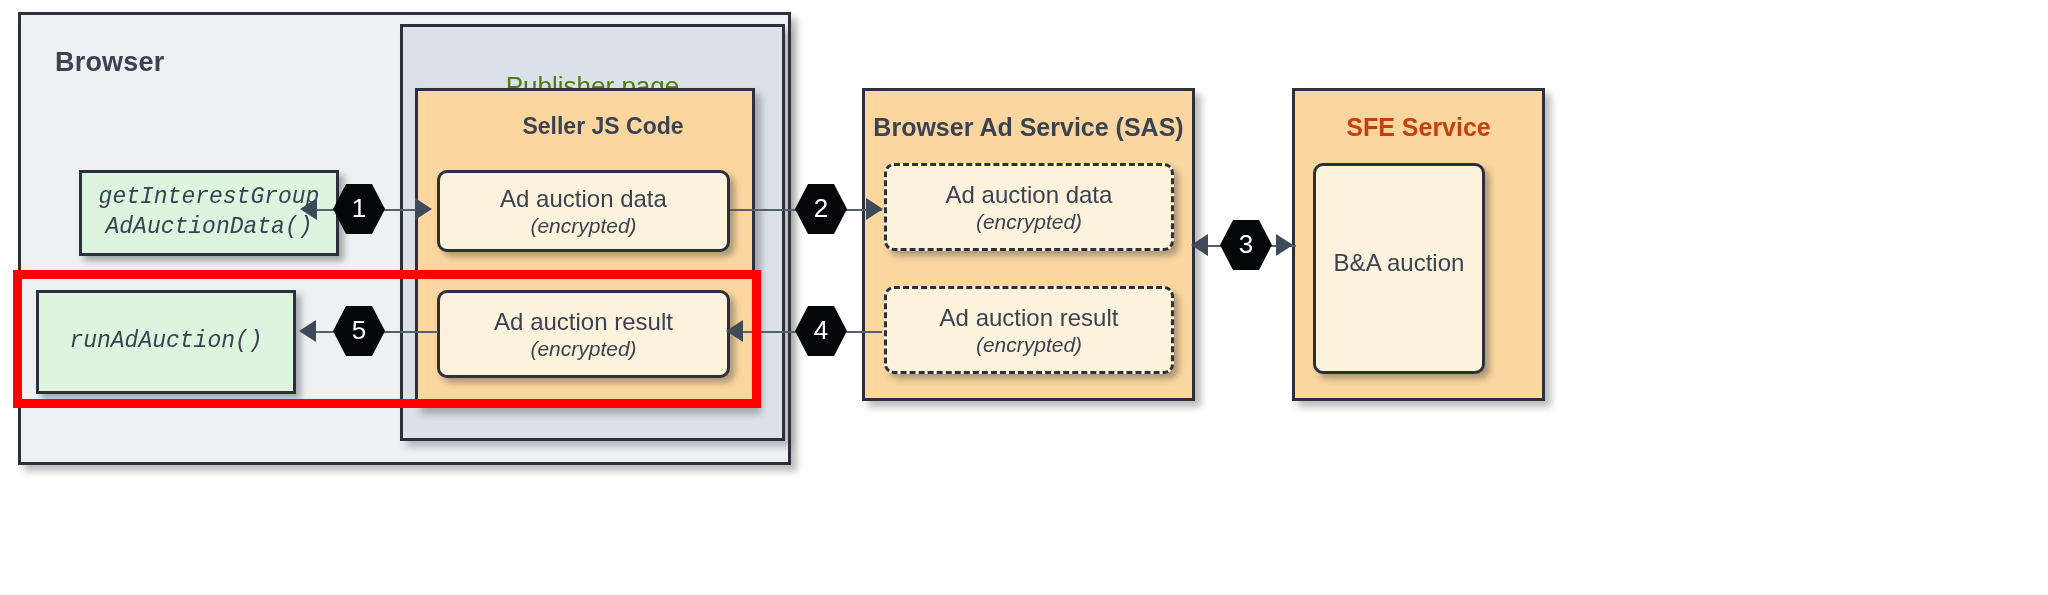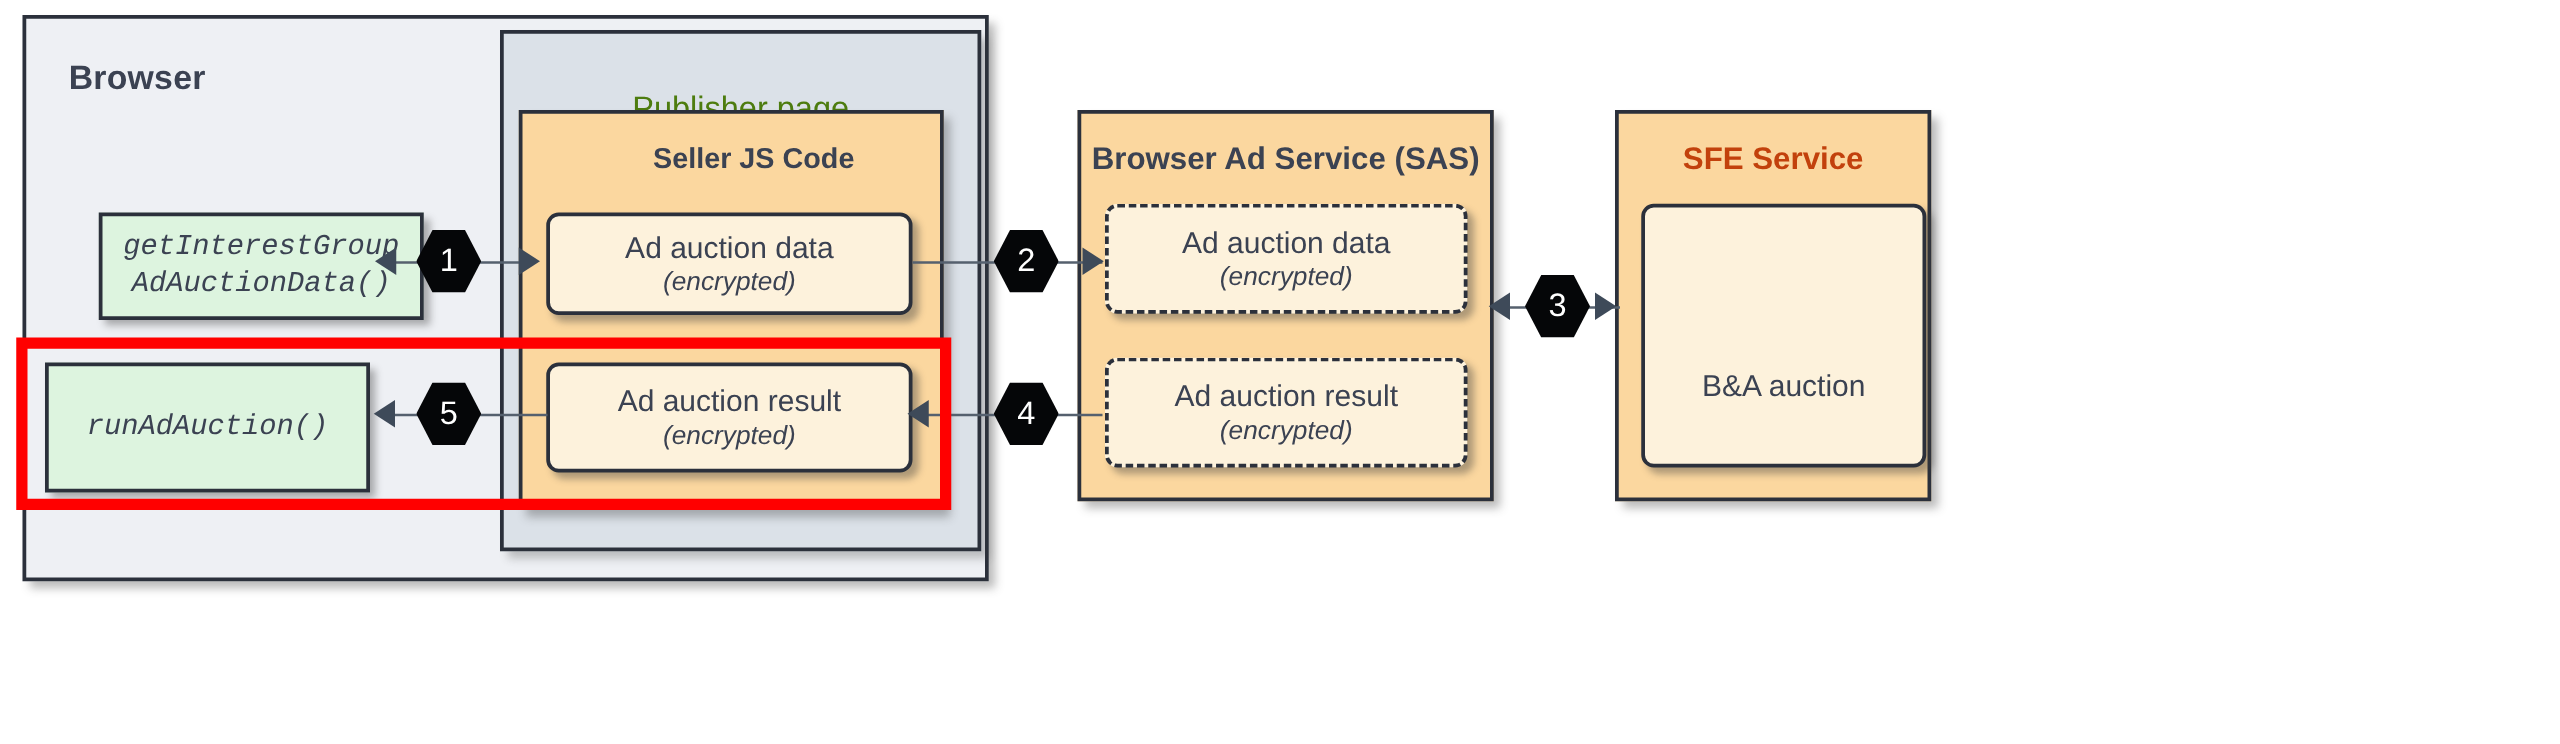--- a/index.html
+++ b/index.html
@@ -137,21 +137,21 @@
   .dashed {
     border: 3px dashed #2b303b;
   }
 
   .n-getig   { left: 36px;  top: 170px; width: 260px; height: 86px; margin-left: 43px; }
   .n-runad   { left: 36px;  top: 290px; width: 260px; height: 104px; }
   .n-addata  { left: 437px; top: 170px; width: 293px; height: 82px; }
   .n-adres   { left: 437px; top: 290px; width: 293px; height: 88px; }
   .n-sasdata { left: 884px; top: 163px; width: 290px; height: 88px; }
   .n-sasres  { left: 884px; top: 286px; width: 290px; height: 88px; }
-  .n-bna     { left: 1313px; top: 163px; width: 228px; height: 211px; justify-content: center; padding-top: 82px; }
+  .n-bna     { left: 1313px; top: 163px; width: 172px; height: 211px; justify-content: flex-start; padding-top: 82px; }
 
   
   .red-highlight {
     position: absolute;
     left: 13px; top: 270px;
     width: 748px; height: 138px;
     border: 9px solid #ff0000;
     box-sizing: border-box;
     background: transparent;
     pointer-events: none;

